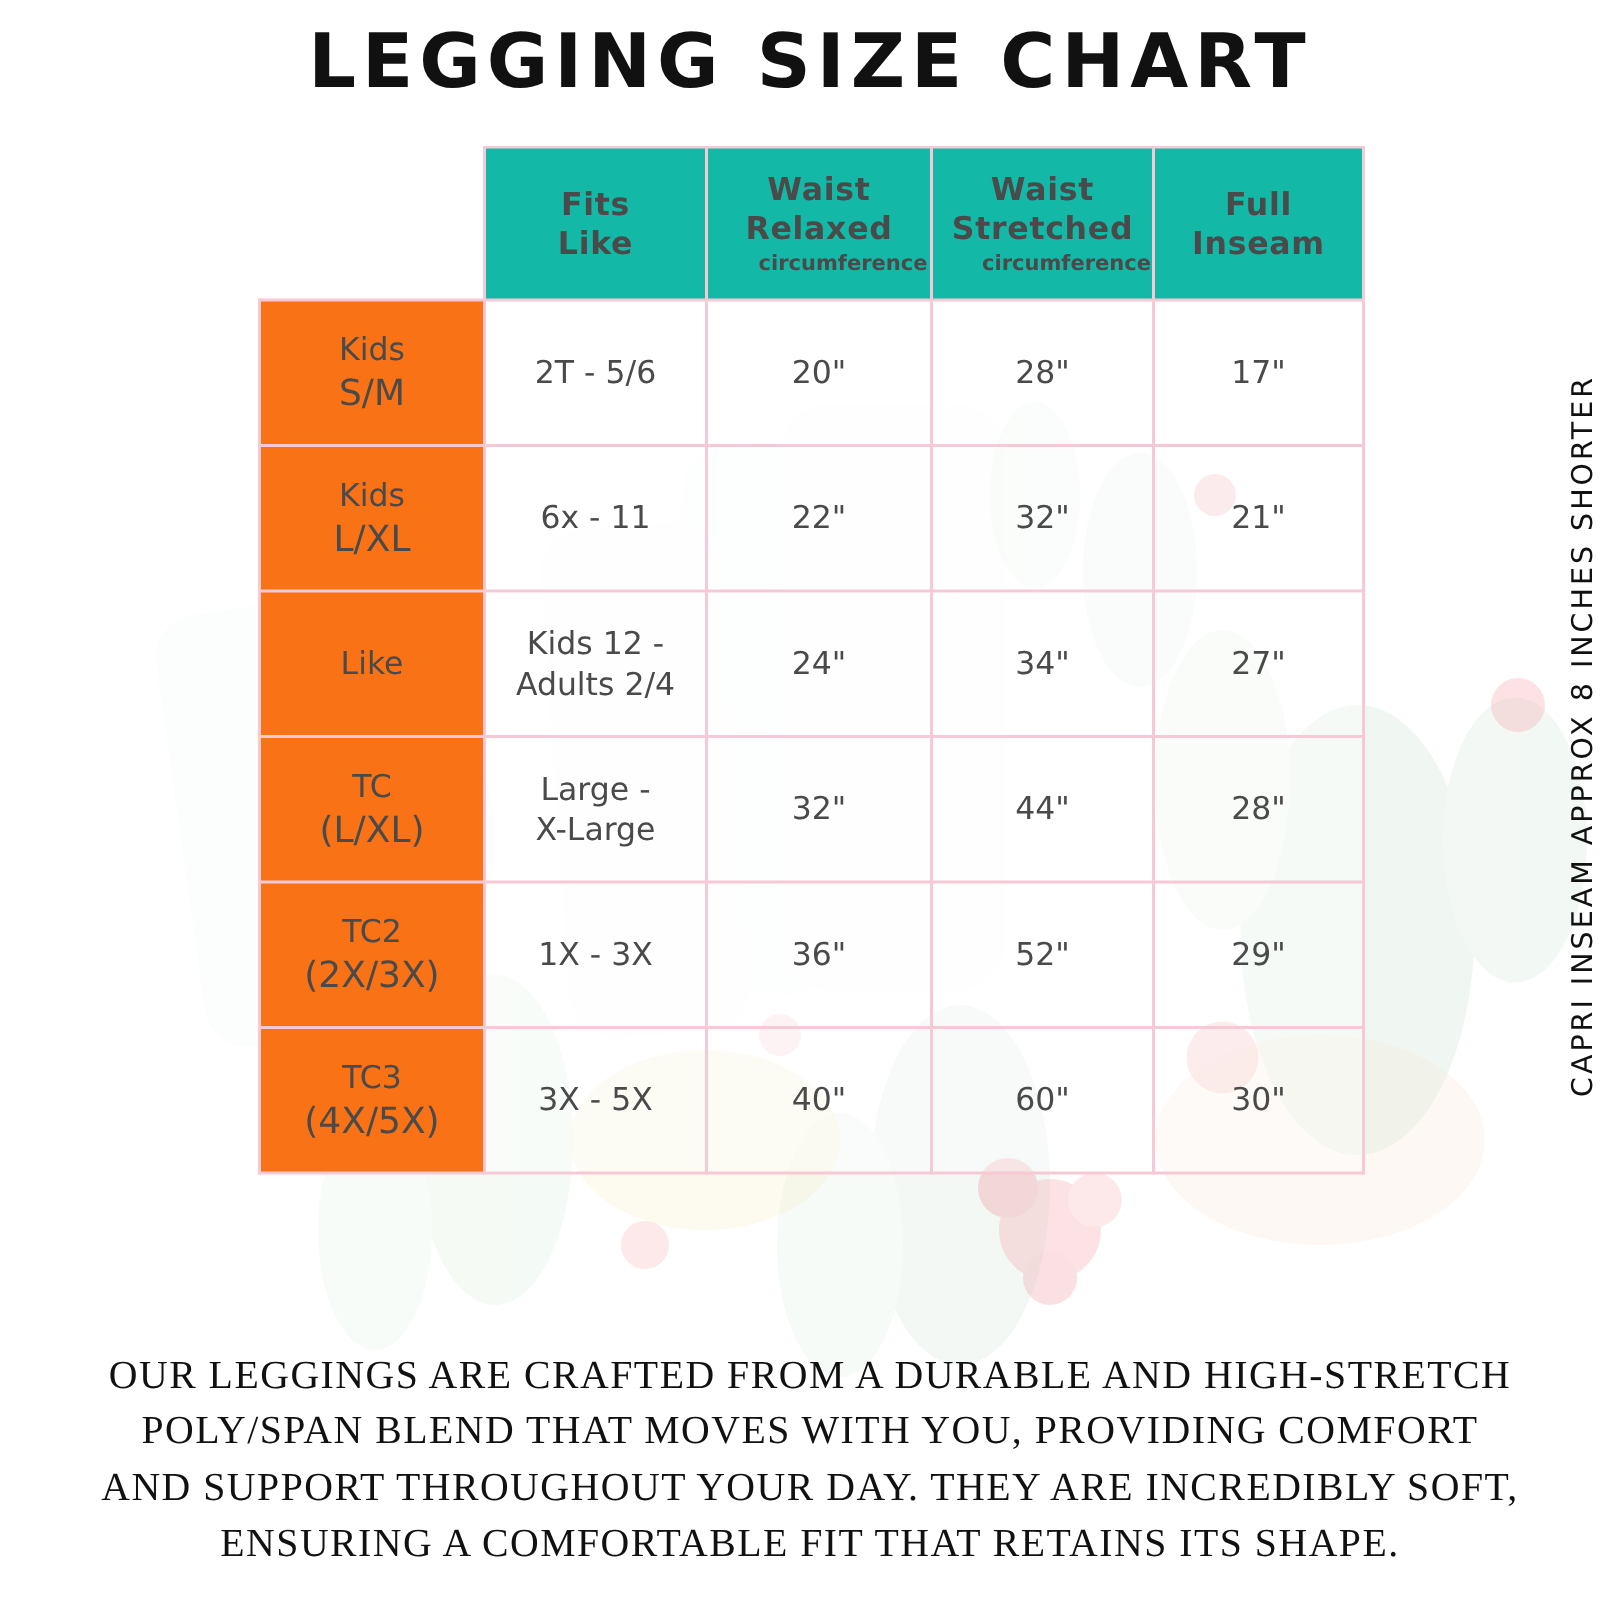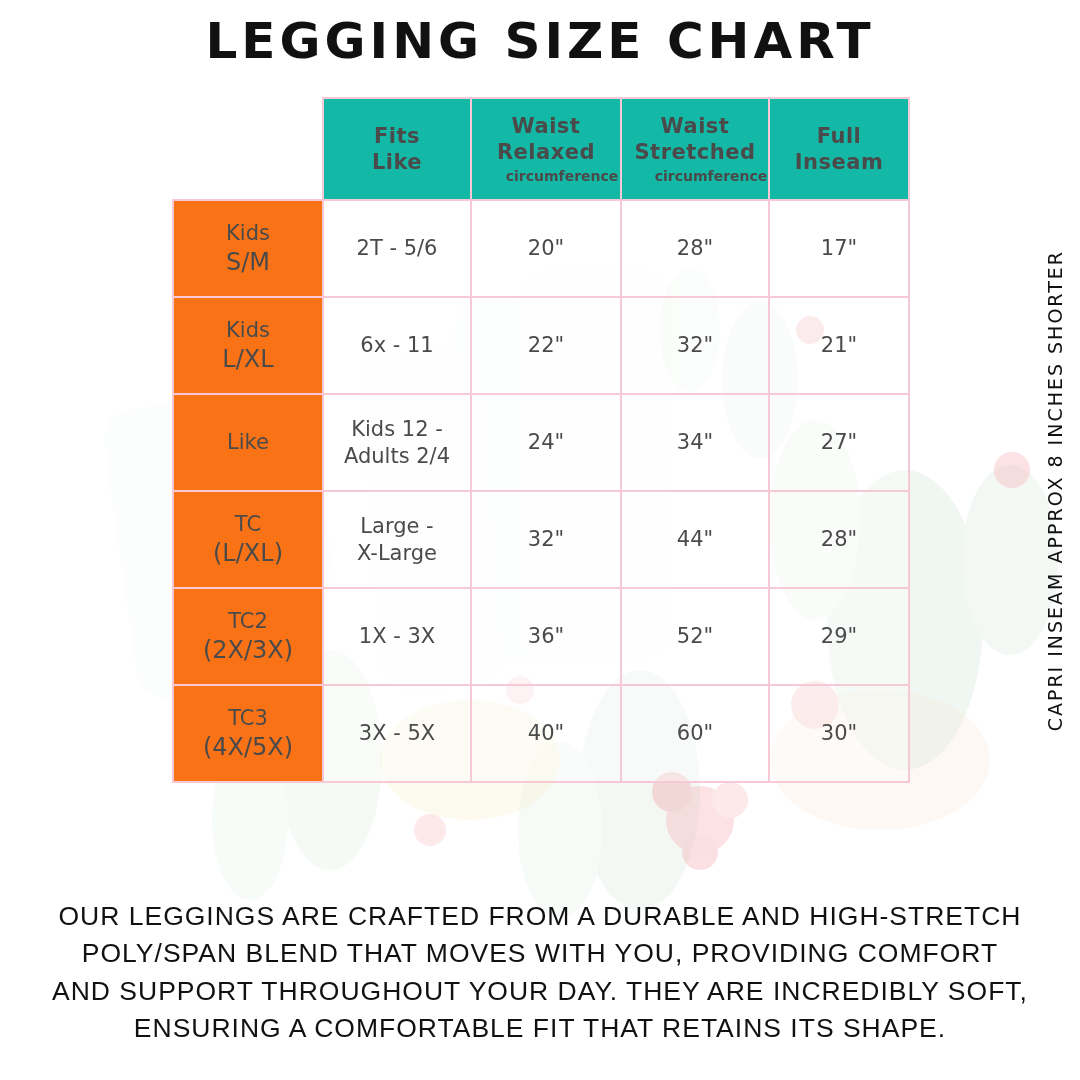--- a/index.html
+++ b/index.html
@@ -120,21 +120,21 @@
   }
 
   
   #footer {
     position: absolute;
     left: 0;
     bottom: 32px;
     width: 1080px;
     text-align: center;
     z-index: 3;
-    font-family: Liberation Sans, sans-serif;
+    font-family: Liberation Serif, serif;
     font-size: 26.5px;
     letter-spacing: 1px;
     line-height: 1.42;
     color: #111111;
   }
   #footer .fl { display: block; }
 </style>
 </head>
 <body>
 

